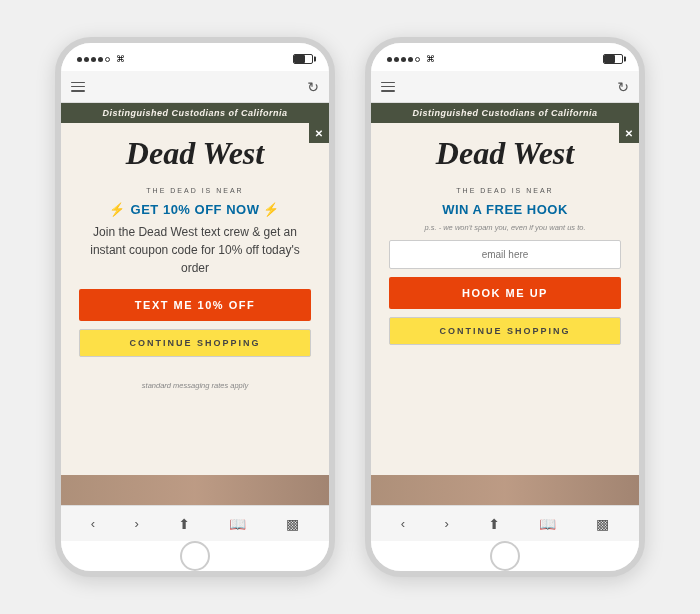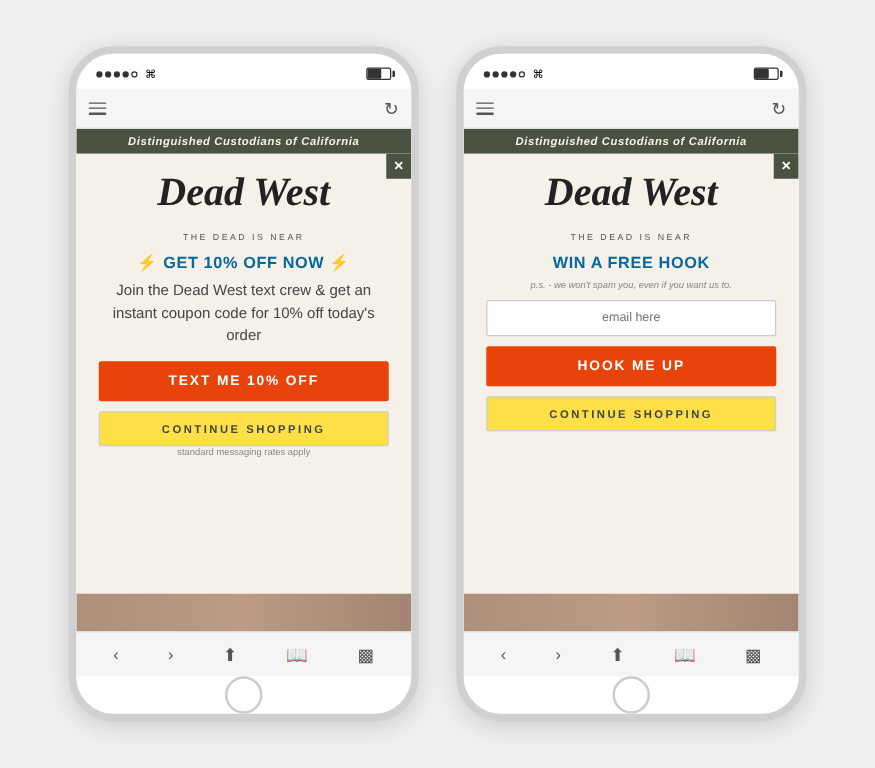--- a/index.html
+++ b/index.html
@@ -205,21 +205,22 @@
       font-weight: bold;
       letter-spacing: 2px;
       text-transform: uppercase;
       cursor: pointer;
       border-radius: 2px;
     }
     .fine-print {
       font-size: 7.5px;
       color: #888;
       text-align: center;
-      margin-top: 0;
+      margin-top: 24px;
+      font-style: italic;
     }
     .email-input {
       width: 100%;
       border: 1px solid #ccc;
       background: #fff;
       padding: 8px 10px;
       font-size: 10px;
       color: #aaa;
       margin-bottom: 8px;
       border-radius: 2px;

